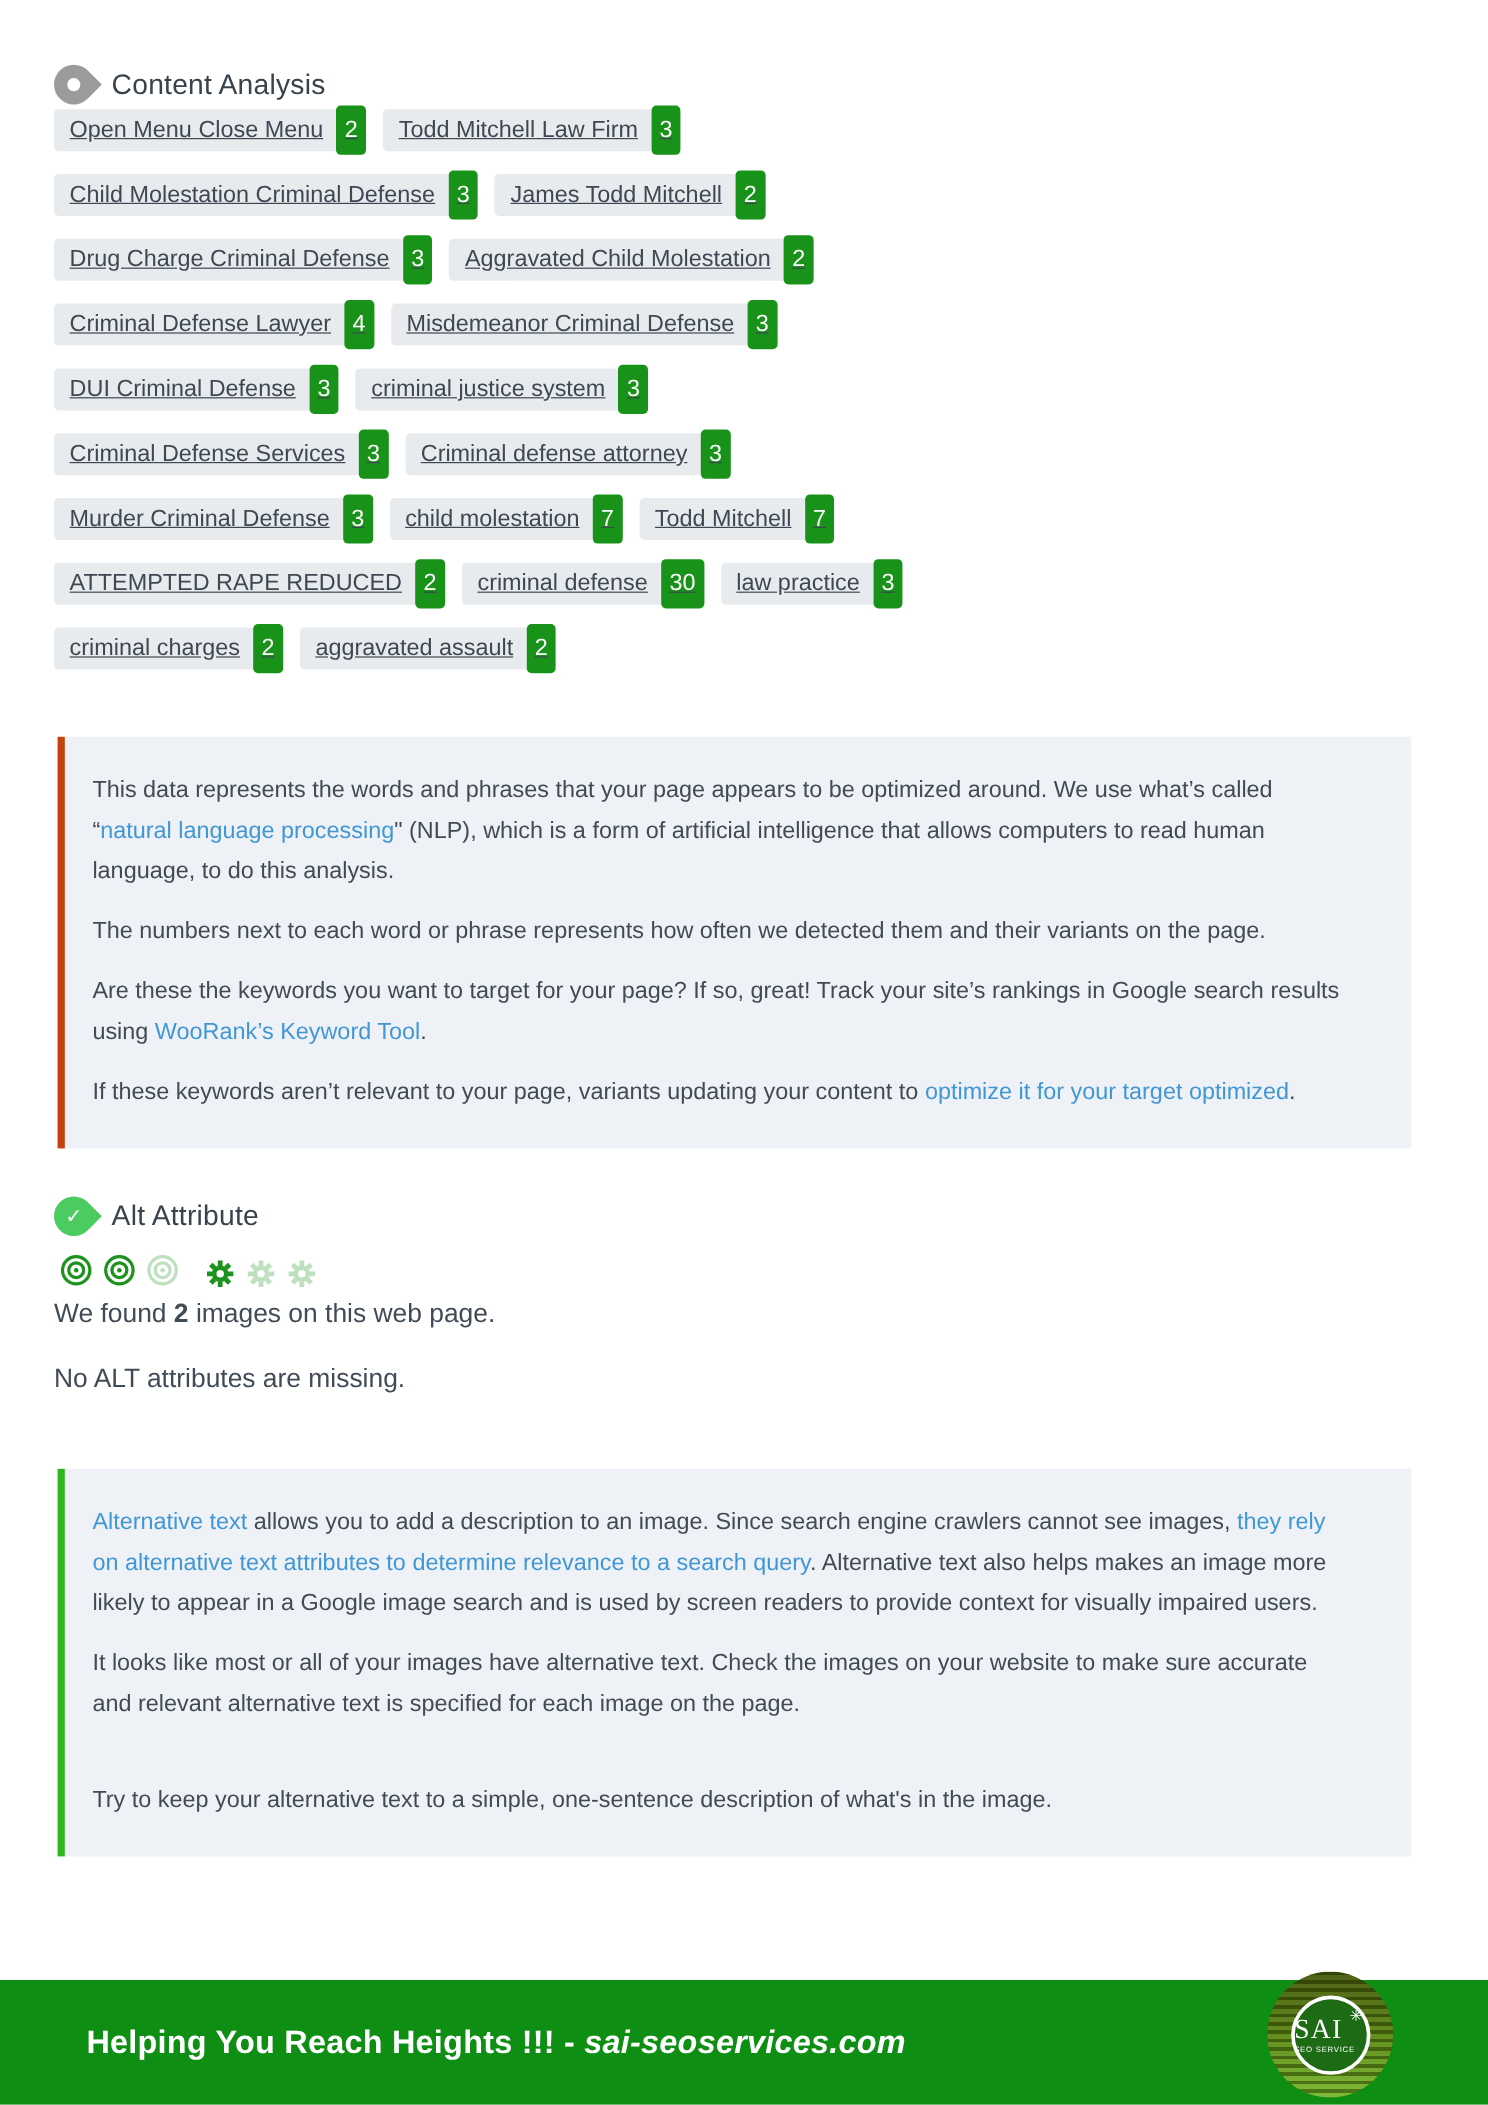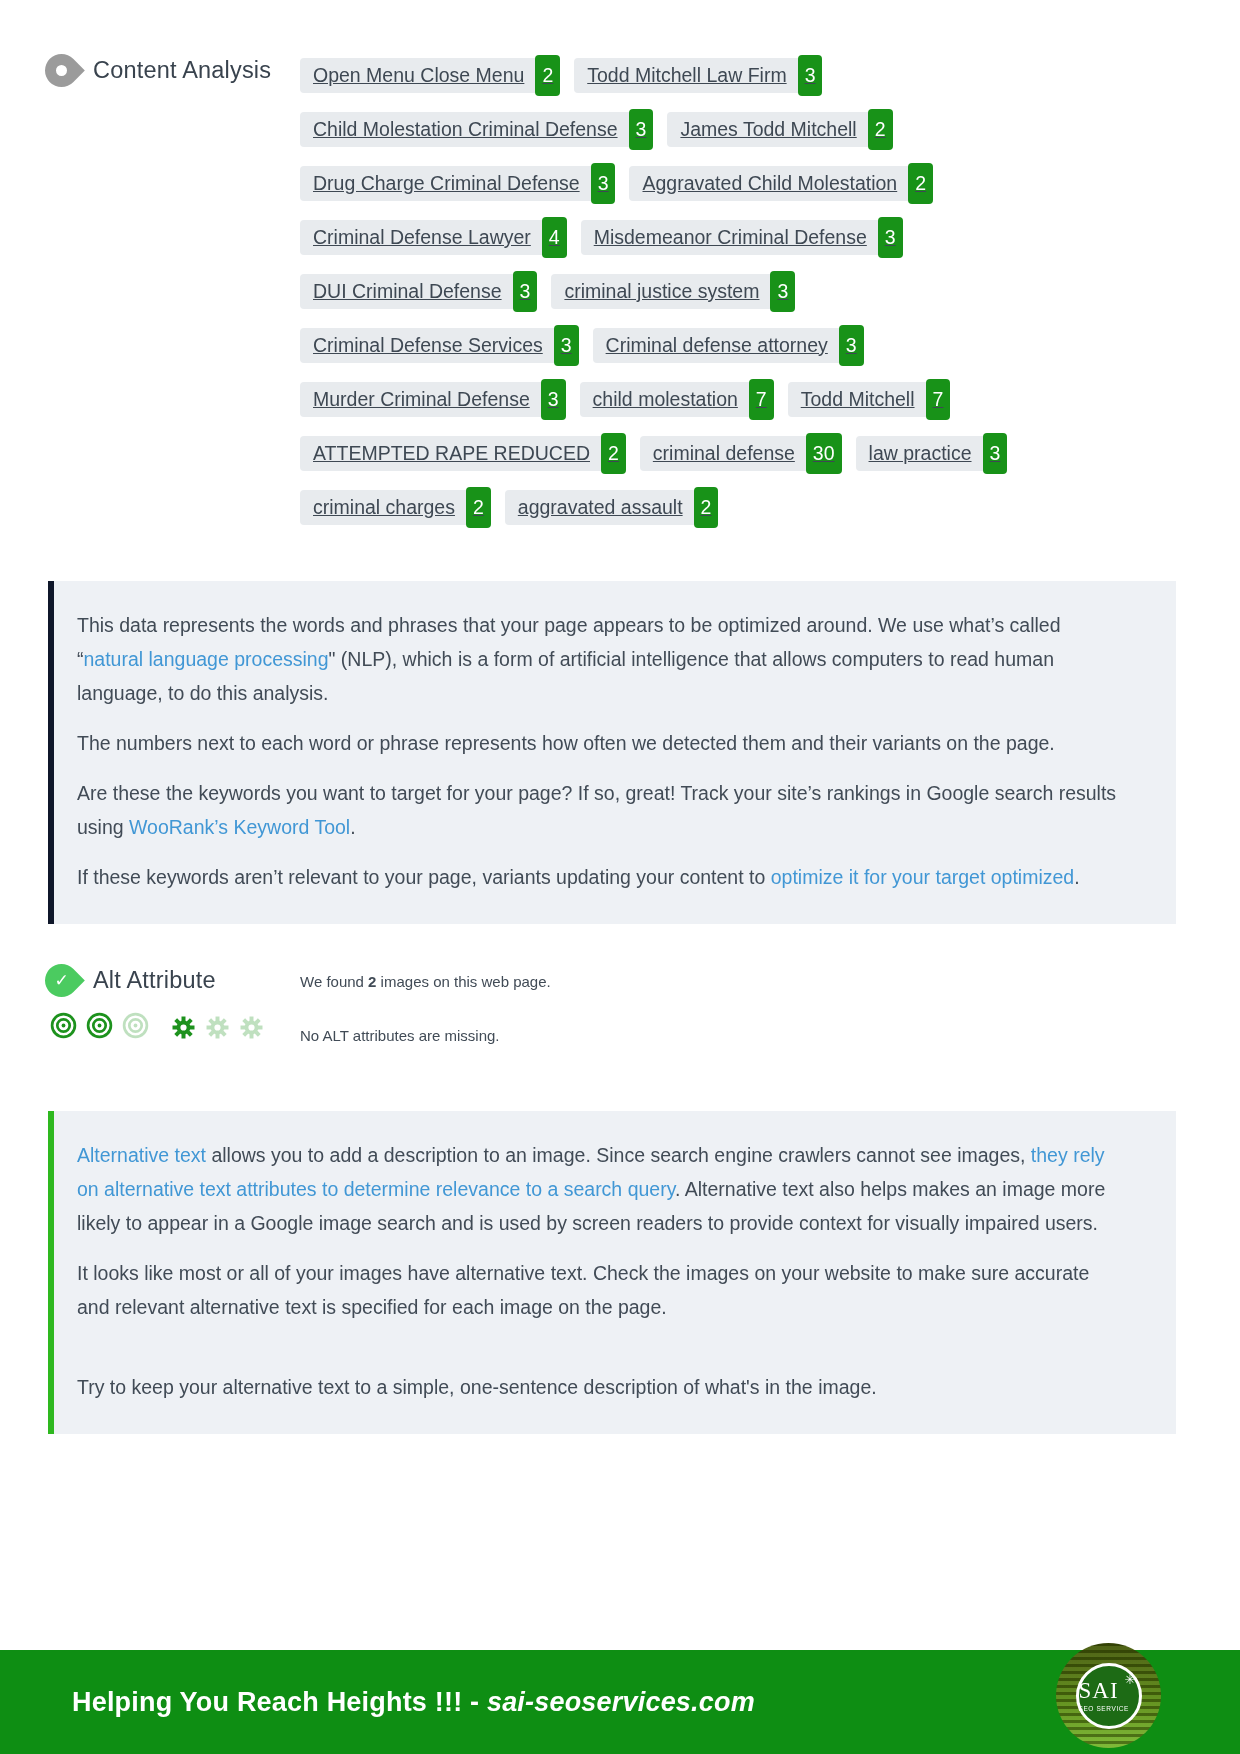--- a/index.html
+++ b/index.html
@@ -5,21 +5,21 @@
   * { box-sizing: border-box; }
   html,body { margin:0; padding:0; }
   body {
     width:1240px; height:1754px; position:relative; overflow:hidden;
     background:#ffffff;
     font-family:"Liberation Sans","DejaVu Sans",sans-serif;
     color:#414b56;
   }
   .page { padding:54px 45px 0 45px; }
 
-  .section { display:flex; }
+  .section { display:flex;flex-direction:column; }
   .left-col { width:255px; flex-shrink:0; }
   .sec-head { display:flex; align-items:center; gap:15px; }
   .sec-title { font-size:23.5px; color:#39434e; letter-spacing:0.2px; }
 
   
   .pin { width:33px; height:33px; transform:rotate(45deg); border-radius:50% 0 50% 50%;
          position:relative; flex-shrink:0; }
   .pin-gray  { background:#9b9b9b; }
   .pin-green { background:#4bcb60; }
   .pin-dot::after { content:""; position:absolute; left:50%; top:50%; width:11px; height:11px;
@@ -30,36 +30,36 @@
 
   
   .tag-cloud { display:flex; flex-wrap:wrap; gap:19px 14px; width:760px; padding-top:4px; }
   .tag { display:inline-flex; align-items:center; background:#e8ebee; border-radius:4px;
          padding-left:13px; height:35px; font-size:19.5px; color:#3e4853; white-space:nowrap;text-decoration:underline; }
   .tag-count { display:flex; align-items:center; justify-content:center; min-width:18px;
          padding:0 7px; height:41px; margin:-3px 0 -3px 11px; background:#189218;
          border-radius:4px; color:#ffffff; }
 
   
-  .info-box { margin:56px 19px 0 3px; background:#eef1f5; border-left:6px solid #0f172a;
+  .info-box { margin:56px 19px 0 3px; background:#eef1f5; border-left:6px solid #c2410c;
          padding:27px 56px 30px 23px; }
   .info-box p { margin:0 0 16px 0; font-size:19.5px; line-height:34px; color:#414b56; }
   .info-box p:last-child { margin-bottom:0; }
   a.link { color:#4197d5; text-decoration:none; }
   .box-green { border-left-color:#2eb81f; margin-top:62px; }
   p.gap-top { margin-top:46px !important; }
 
   
   .alt-section { margin-top:40px; }
   .icons-row { margin-top:15px; display:flex; align-items:center; padding-left:5px; }
   .icons-row .ico { display:inline-flex; margin-right:9px; }
   .gear-group { margin-left:13px; display:inline-flex; }
   .icon-on  { color:#1d921d; }
   .icon-dim { color:#1d921d; opacity:0.28; }
-  .alt-right { padding-top:5px; font-size:15px; color:#414b56; }
+  .alt-right { padding-top:5px; font-size:22px; color:#414b56; }
   .alt-right p { margin:0; line-height:26px; }
   .alt-right p + p { margin-top:28px; }
 
   
   .footer { position:absolute; left:0; bottom:0; width:1240px; height:104px; background:#0e8e13;
          display:flex; align-items:center; padding-left:72px; color:#ffffff; }
   .tagline { font-size:27px; font-weight:bold; letter-spacing:0.2px; }
   .site { font-style:italic; }
   .logo { position:absolute; right:79px; top:-7px; width:105px; height:105px; border-radius:50%;
          background:

